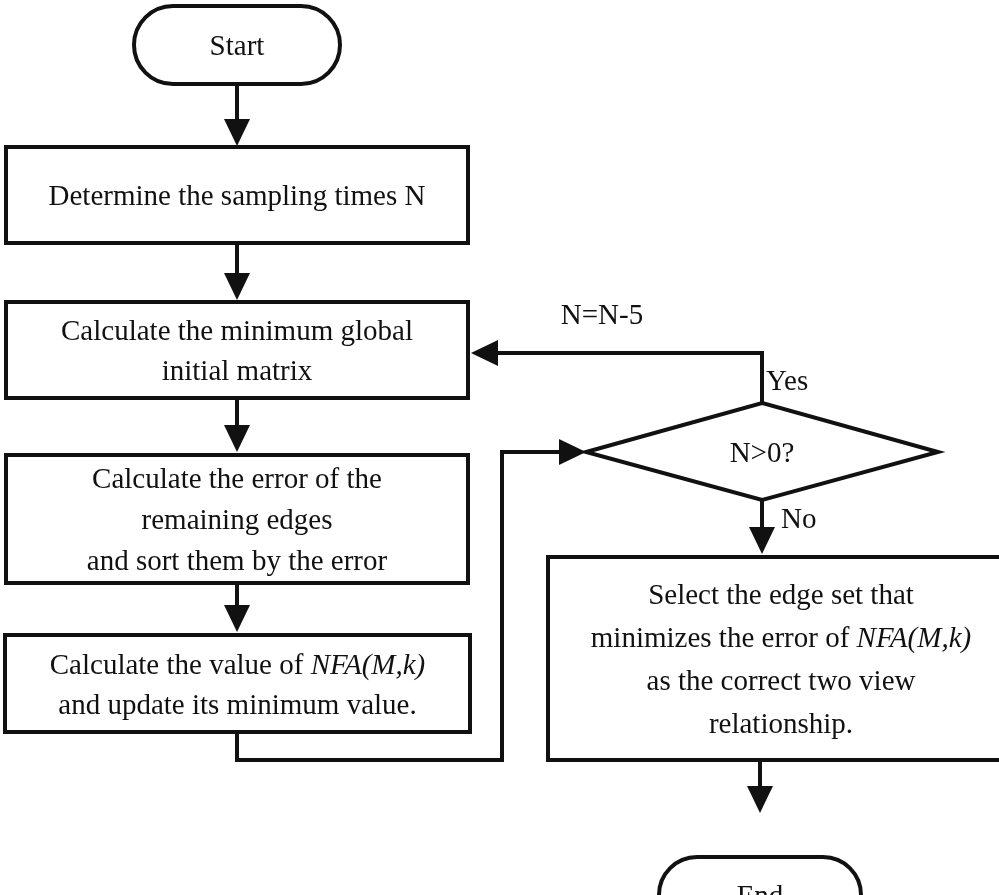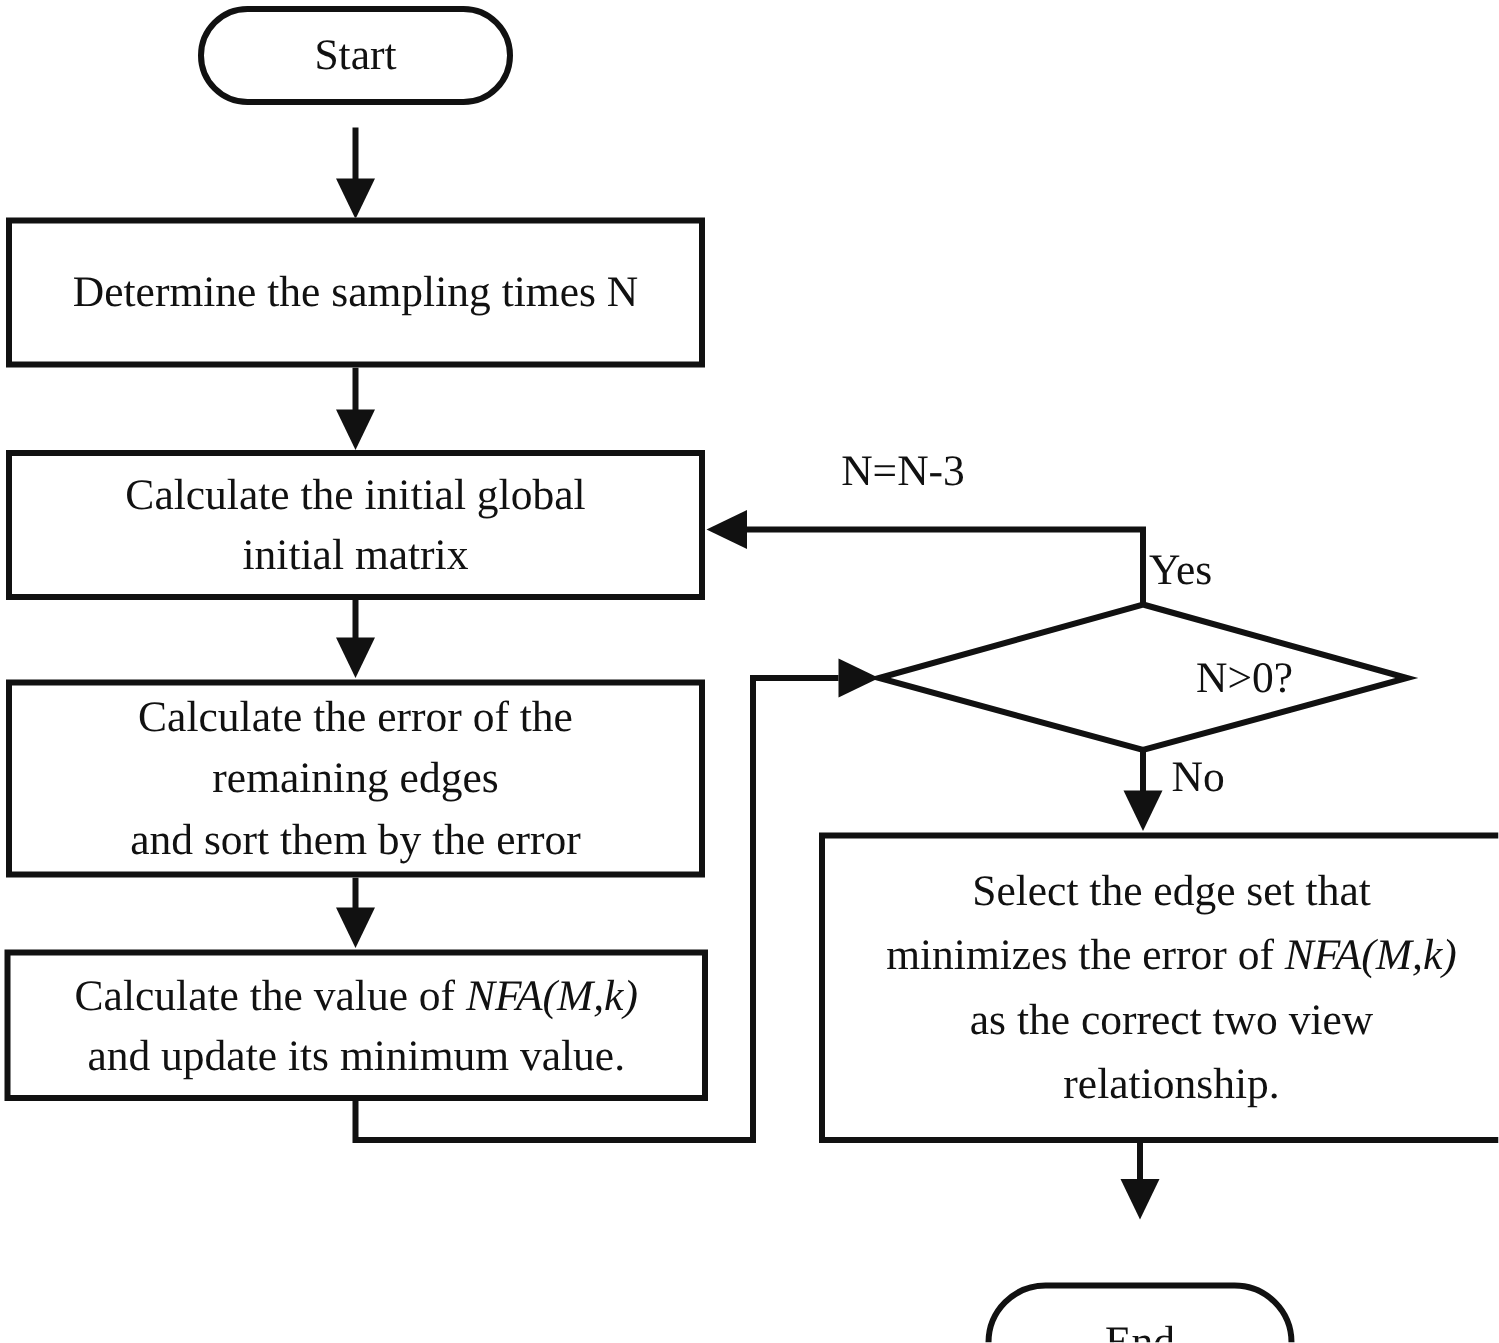--- a/index.html
+++ b/index.html
@@ -29,42 +29,42 @@
     display: flex;
     flex-direction: column;
     align-items: center;
     justify-content: center;
     text-align: center;
     font-size: 29px;
     line-height: 40px;
   }
   .node .line { white-space: nowrap; }
   .stadium { border-radius: 44px; }
-  #start-node  { left: 132px; top: 4px;   width: 210px; height: 66px; }
+  #start-node  { left: 132px; top: 4px;   width: 210px; height: 82px; }
   #box-determine { left: 4px; top: 145px; width: 466px; height: 100px; }
   #box-initial   { left: 4px; top: 300px; width: 466px; height: 100px; }
   #box-error     { left: 4px; top: 453px; width: 466px; height: 132px; line-height: 41px; }
   #box-nfa       { left: 3px; top: 633px; width: 469px; height: 101px; }
   #box-select    { left: 527px; top: 555px; width: 470px; height: 207px; line-height: 43px; margin-left: 19px; }
   #end-node      { left: 657px; top: 813px; width: 206px; height: 80px; margin-top: 42px; }
   .edge-label {
     position: absolute;
     font-size: 29px;
     line-height: 32px;
     white-space: nowrap;
   }
   #label-update { left: 542px; top: 298px; width: 120px; text-align: center; }
   #label-yes    { left: 766px; top: 364px; }
   #label-no     { left: 781px; top: 502px; }
   #label-decision {
     position: absolute;
     left: 662px;
     top: 436px;
     width: 200px;
-    text-align: right;
+    text-align: center;
     font-size: 29px;
     line-height: 32px;
   }
   .conn {
     stroke: #111111;
     stroke-width: 4;
     fill: none;
   }
   .head { fill: #111111; stroke: none; }
   .diamond {
@@ -126,21 +126,21 @@
 
   <div class="node stadium" id="start-node">
     <div class="line">Start</div>
   </div>
 
   <div class="node" id="box-determine">
     <div class="line">Determine the sampling times N</div>
   </div>
 
   <div class="node" id="box-initial">
-    <div class="line">Calculate the initial global</div>
+    <div class="line">Calculate the minimum global</div>
     <div class="line">initial matrix</div>
   </div>
 
   <div class="node" id="box-nfa">
     <div class="line"><span>Calculate the value of </span><i>NFA(M,k)</i></div>
     <div class="line">and update its minimum value.</div>
   </div>
 
   <div class="node" id="box-error">
     <div class="line">Calculate the error of the</div>
@@ -152,18 +152,18 @@
     <div class="line">Select the edge set that</div>
     <div class="line"><span>minimizes the error of </span><i>NFA(M,k)</i></div>
     <div class="line">as the correct two view</div>
     <div class="line">relationship.</div>
   </div>
 
   <div class="node stadium" id="end-node">
     <div class="line">End</div>
   </div>
 
-  <div class="edge-label" id="label-update">N=N-3</div>
+  <div class="edge-label" id="label-update">N=N-5</div>
   <div class="edge-label" id="label-yes">Yes</div>
   <div class="edge-label" id="label-no">No</div>
   <div id="label-decision">N&gt;0?</div>
 
 </div>
 
 </body></html>

